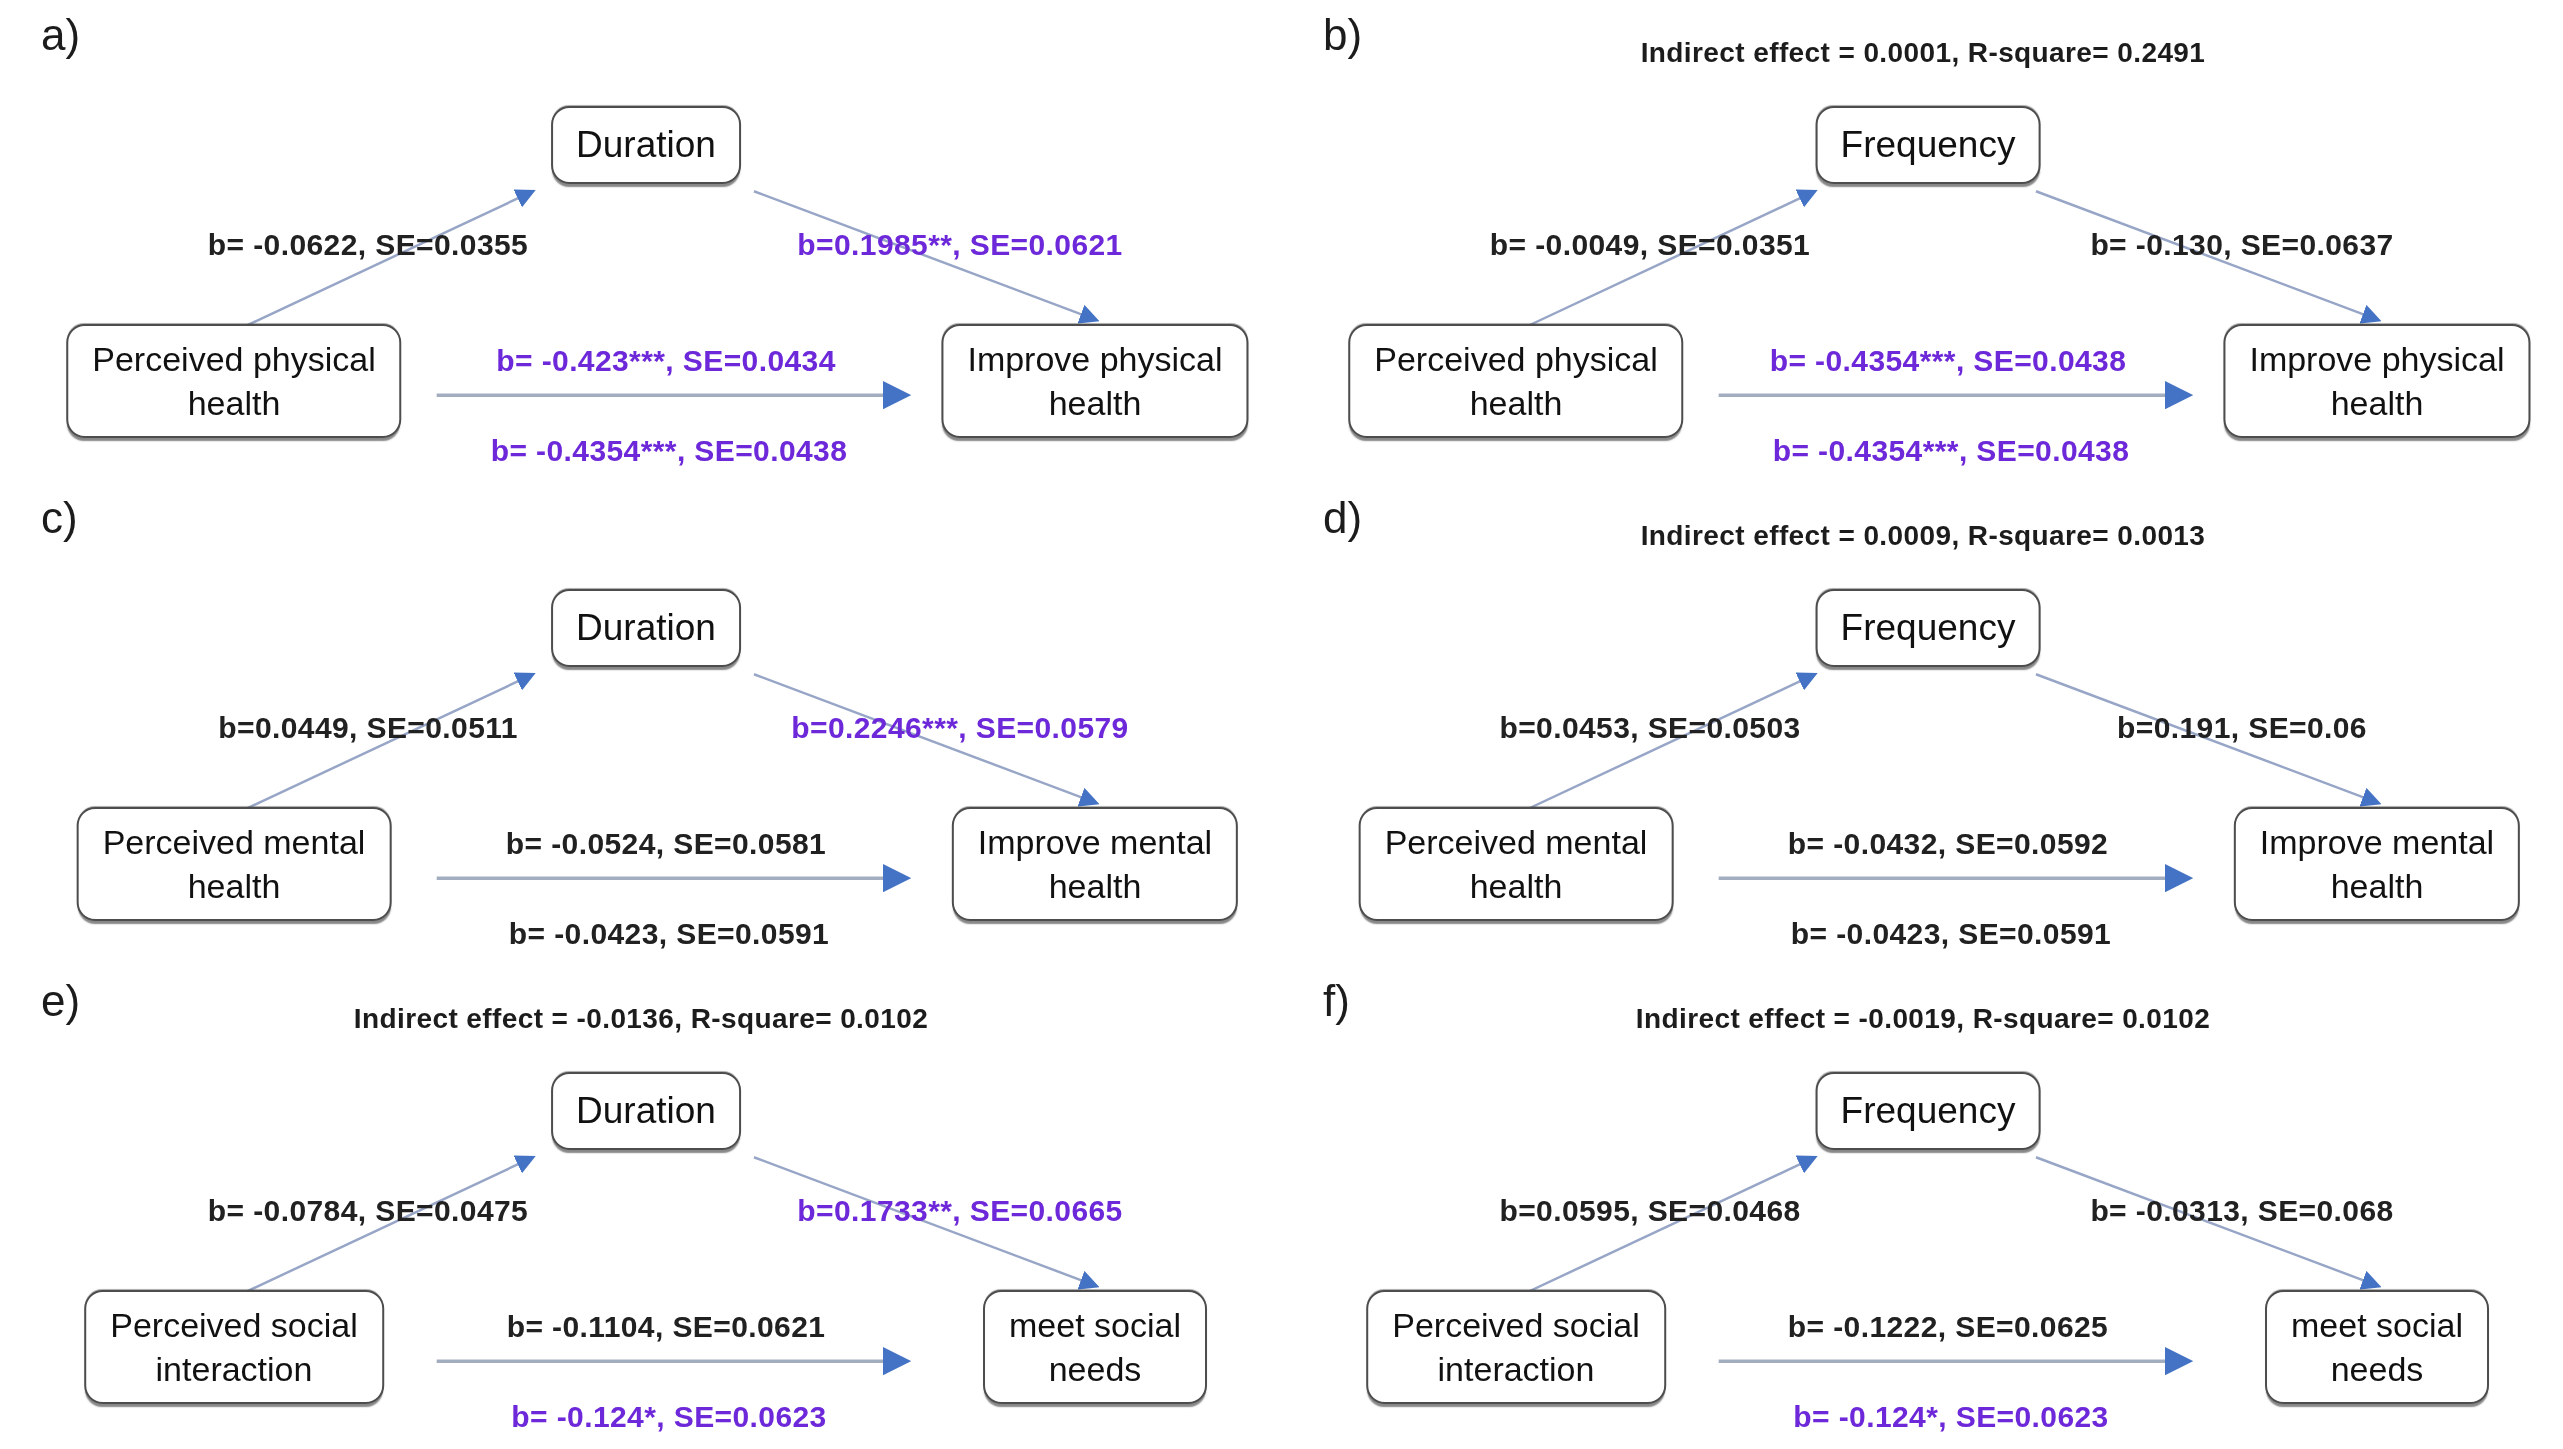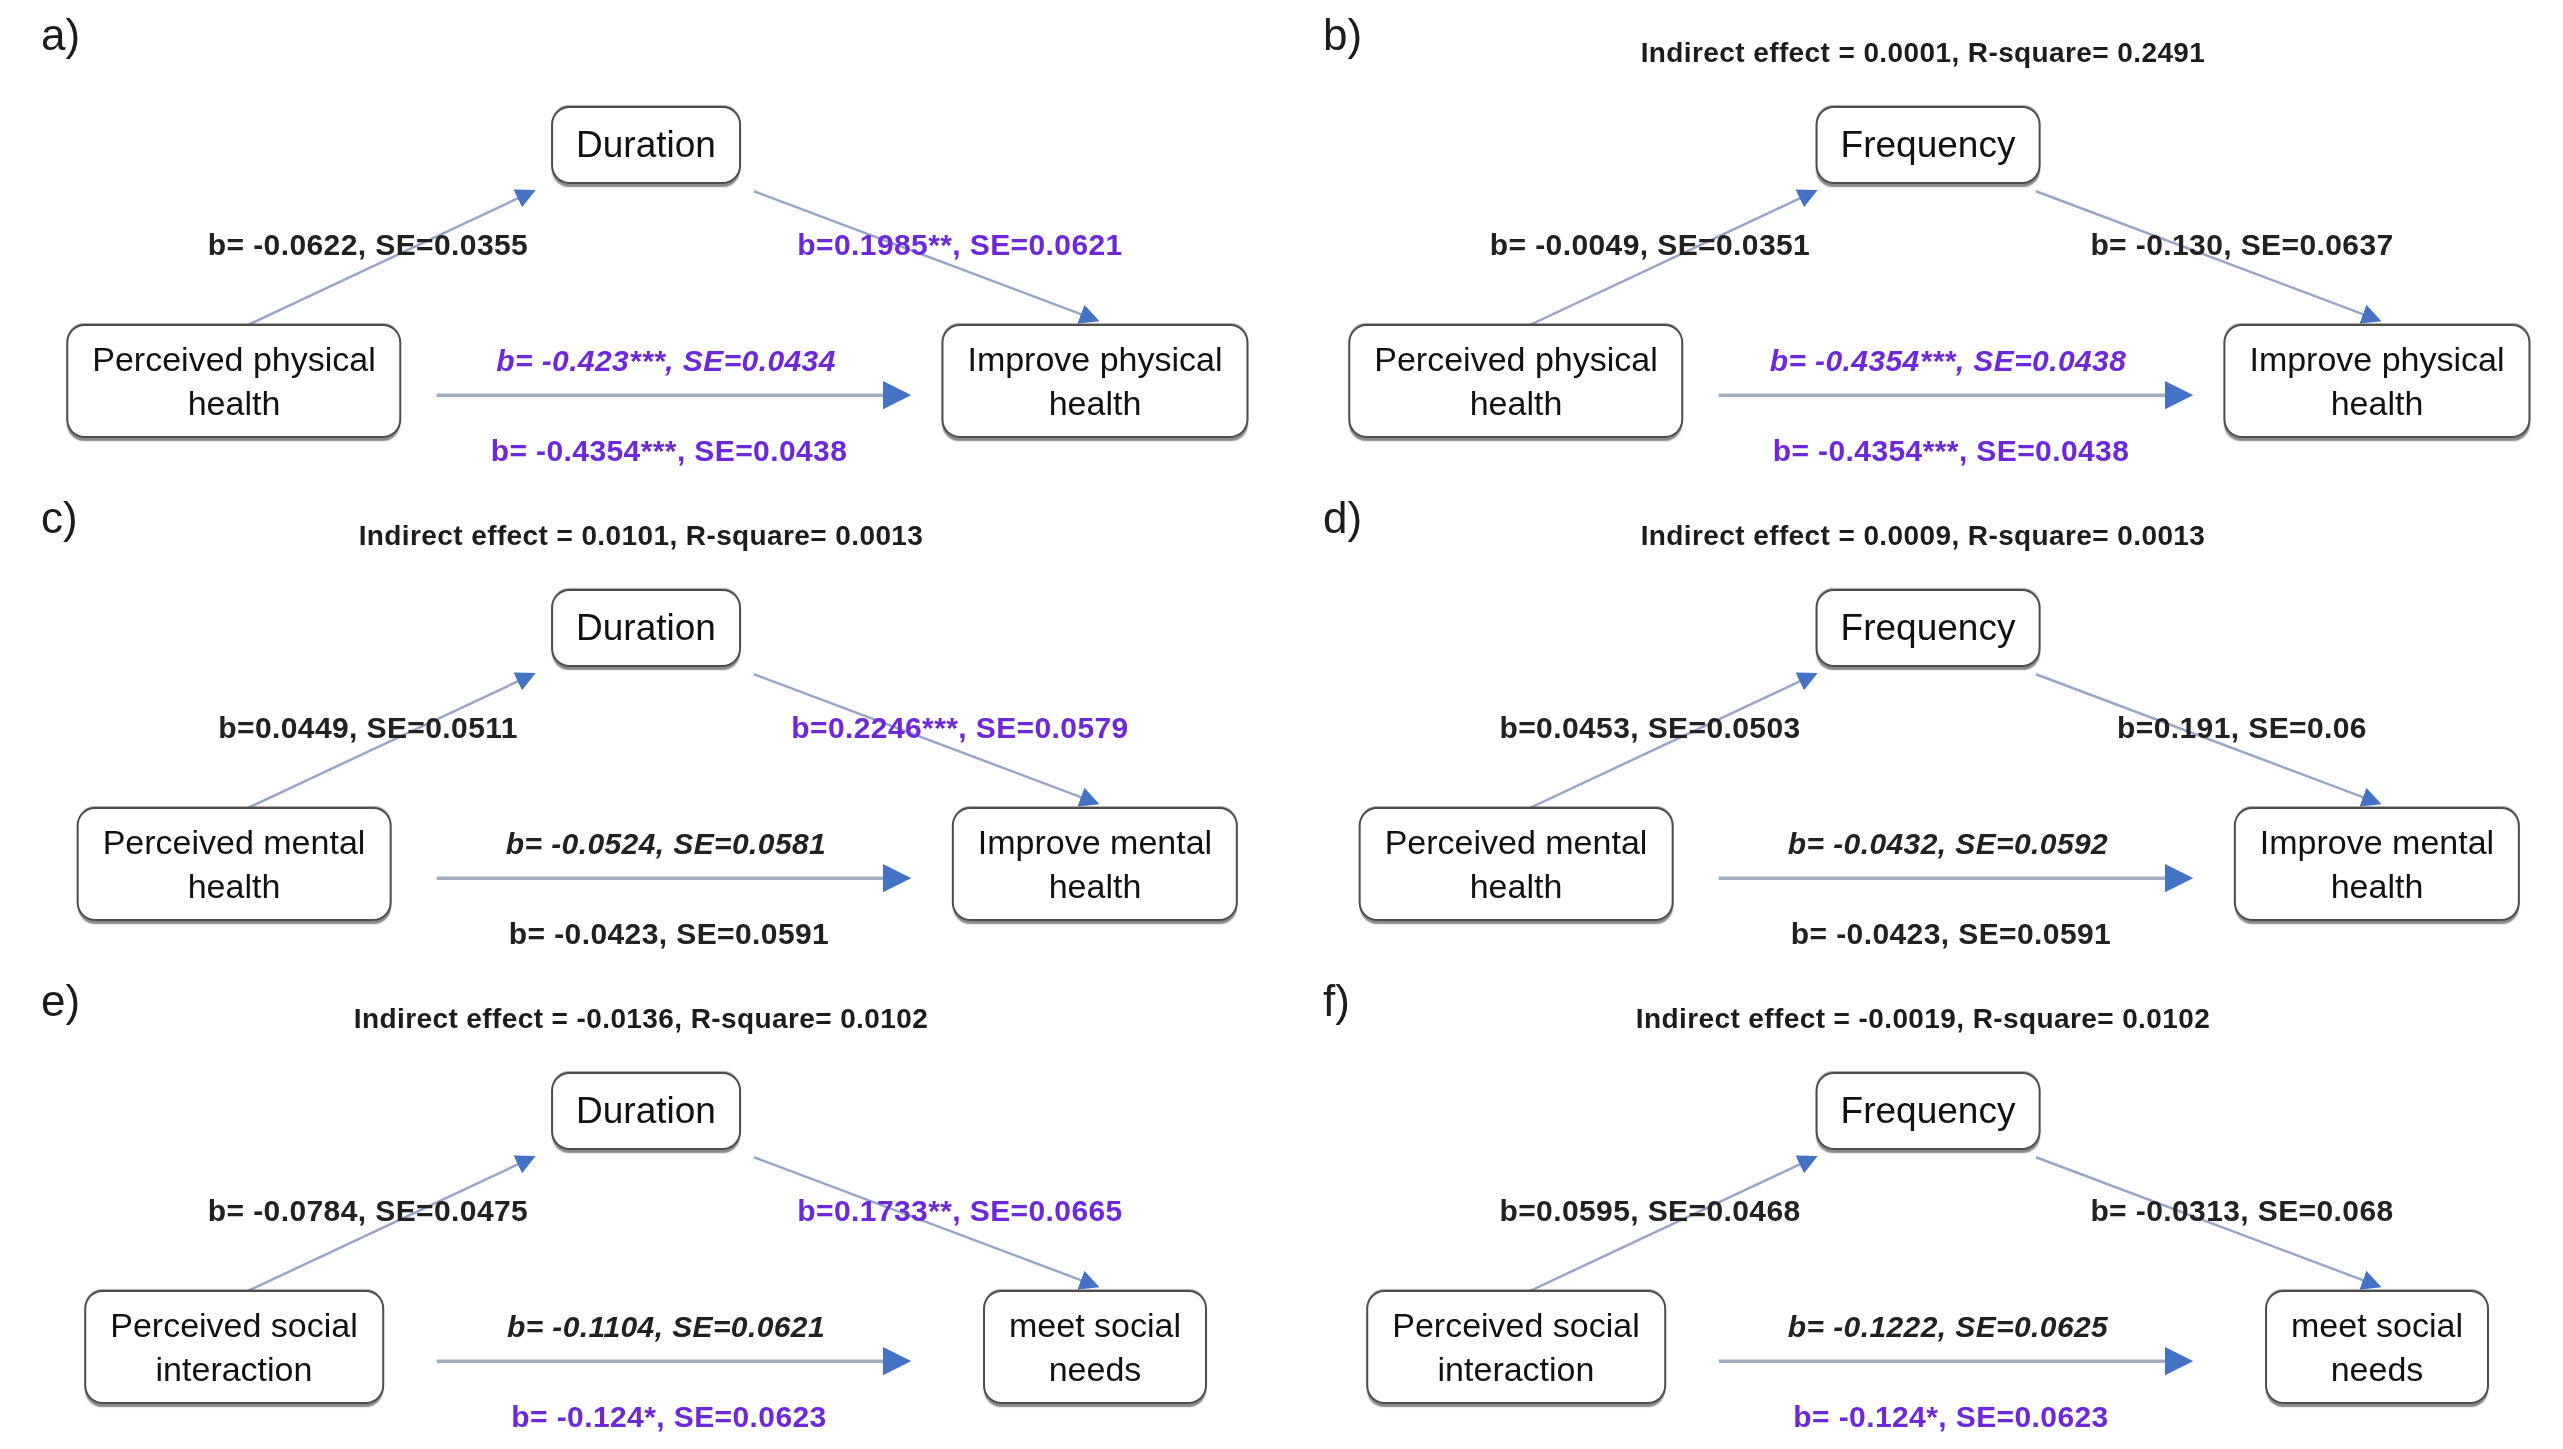--- a/index.html
+++ b/index.html
@@ -20,21 +20,21 @@
        text-align:center;font-size:34px;line-height:1.3;color:#111;
        box-shadow:0 3.5px 1.4px -1.4px rgba(70,70,70,.65), 0 -2.1px 0.7px -1.4px rgba(70,70,70,.45);
        transform:translateX(-50%);padding:11px 24px;white-space:nowrap;}
   .mediator{left:646px;top:106px;font-size:37px;padding:12.8px 23px;}
   .leftbox{left:234px;top:324px;}
   .rightbox{left:1095px;top:324px;}
 
   .stat{position:absolute;transform:translateX(-50%);font-size:30px;font-weight:600;white-space:nowrap;letter-spacing:0.4px;}
   .stat-a{left:368px;top:228px;}
   .stat-b{left:960px;top:228px;}
-  .stat-dt{left:666px;top:344px;font-style:italic;}
+  .stat-dt{left:666px;top:344px;}
   .stat-db{left:669px;top:434px;}
   .red{color:#6d28d9;}
   .black{color:#212121;}
 </style>
 </head>
 <body>
 
 <svg width="0" height="0" style="position:absolute">
   <defs>
     <marker id="ah" viewBox="0 0 10 10" refX="8.5" refY="5" markerWidth="8" markerHeight="8" orient="auto-start-reverse">
@@ -92,21 +92,20 @@
   <div class="stat stat-db"><span class="red">b= -0.4354***, SE=0.0438</span></div>
 </section>
 
 <section class="panel p-c">
   <svg class="arrows" viewBox="0 0 1809 682">
     <line x1="330" y1="468" x2="752" y2="270" marker-end="url(#ah)"></line>
     <line x1="1064" y1="270" x2="1548" y2="452" marker-end="url(#ah)"></line>
     <line class="h" x1="616" y1="558" x2="1280" y2="558" marker-end="url(#ah)"></line>
   </svg>
   <div class="plabel">c)</div>
-  <div class="ptitle">Indirect effect = 0.0101, R-square= 0.0013</div>
   <div class="box mediator">
       <div>Duration</div>
     </div>
   <div class="box leftbox">
     <div>Perceived mental</div>
     <div>health</div>
   </div>
   <div class="box rightbox">
     <div>Improve mental</div>
     <div>health</div>

